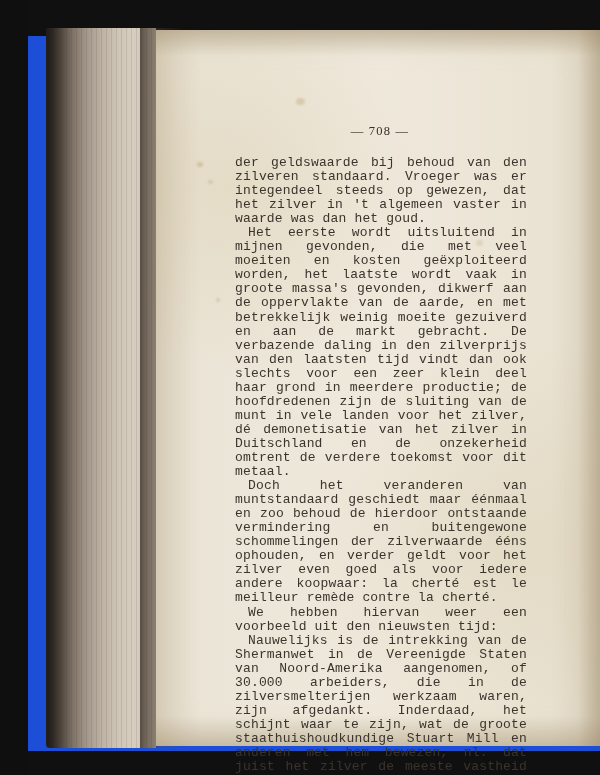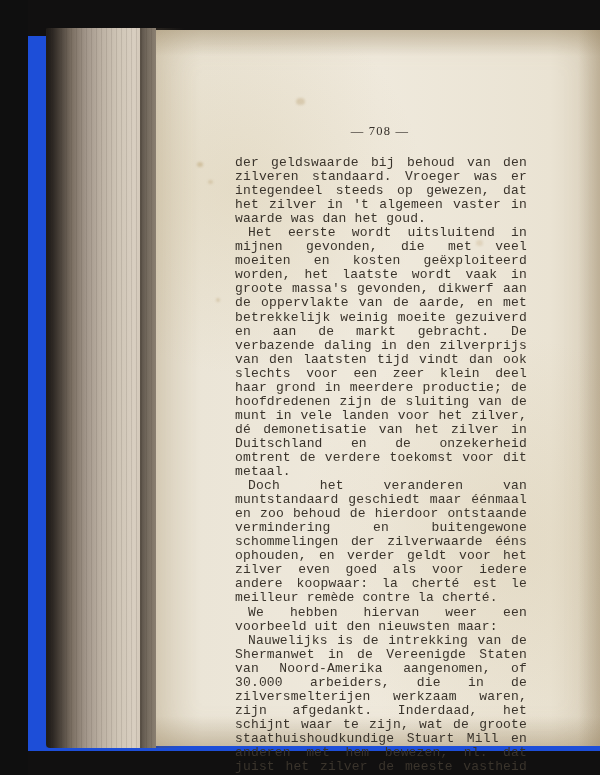--- a/index.html
+++ b/index.html
@@ -170,17 +170,17 @@
     <div class="foxing f4"></div>
     <div class="foxing f5"></div>
     <div class="foxing f6"></div>
 
     <div class="page-num blur">— 708 —</div>
 
     <div class="body-text blur">
       <p class="first">der geldswaarde bij behoud van den zilveren standaard. Vroeger was er integendeel steeds op gewezen, dat het zilver in 't algemeen vaster in waarde was dan het goud.</p>
       <p>Het eerste wordt uitsluitend in mijnen gevonden, die met veel moeiten en kosten geëxploiteerd worden, het laatste wordt vaak in groote massa's gevonden, dikwerf aan de oppervlakte van de aarde, en met betrekkelijk weinig moeite gezuiverd en aan de markt gebracht. De verbazende daling in den zilverprijs van den laatsten tijd vindt dan ook slechts voor een zeer klein deel haar grond in meerdere productie; de hoofdredenen zijn de sluiting van de munt in vele landen voor het zilver, dé demonetisatie van het zilver in Duitschland en de onzekerheid omtrent de verdere toekomst voor dit metaal.</p>
       <p>Doch het veranderen van muntstandaard geschiedt maar éénmaal en zoo behoud de hierdoor ontstaande vermindering en buitengewone schommelingen der zilverwaarde ééns ophouden, en verder geldt voor het zilver even goed als voor iedere andere koopwaar: la cherté est le meilleur remède contre la cherté.</p>
-      <p>We hebben hiervan weer een voorbeeld uit den nieuwsten maar:</p>
+      <p>We hebben hiervan weer een voorbeeld uit den nieuwsten tijd:</p>
       <p>Nauwelijks is de intrekking van de Shermanwet in de Vereenigde Staten van Noord-Amerika aangenomen, of 30.000 arbeiders, die in de zilversmelterijen werkzaam waren, zijn afgedankt. Inderdaad, het schijnt waar te zijn, wat de groote staathuishoudkundige Stuart Mill en anderen met hem bewezen, nl. dat juist het zilver de meeste vastheid van waarde heeft. Buitengewone gebeurtenissen, zooals die nu hebben plaats gehad, kunnen schijnbaar dit feit onwaar maken, zoodra die buitengewone gebeurtenissen uitgewerkt hebben, zou de vastheid van waarde terugkeeren. En ik vermoed, dat die tijd eerder aanbreken zal dan men algemeen denkt, want er is nu eenmaal geen goud genoeg op de wereld om het zilver overbodig te maken. Ware dit anders en werd het zilver op de heele of bijna geheele aarde als ruilmiddel geweerd, dan inderdaad zou</p>
     </div>
   </div>
 </div>
 
 </body></html>

